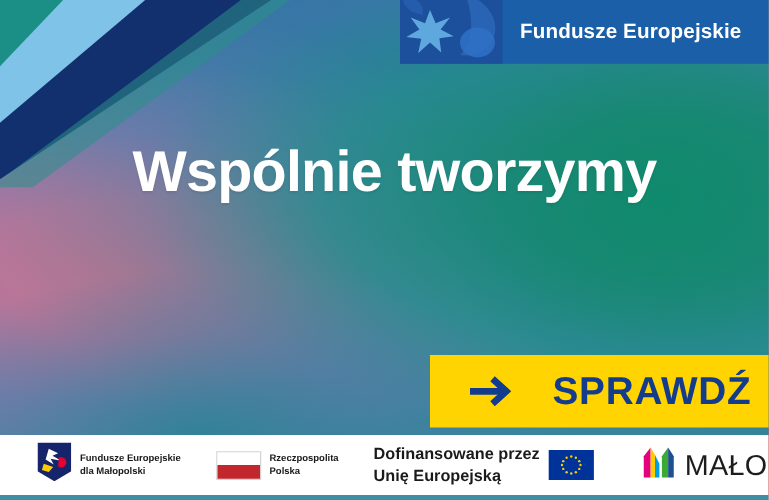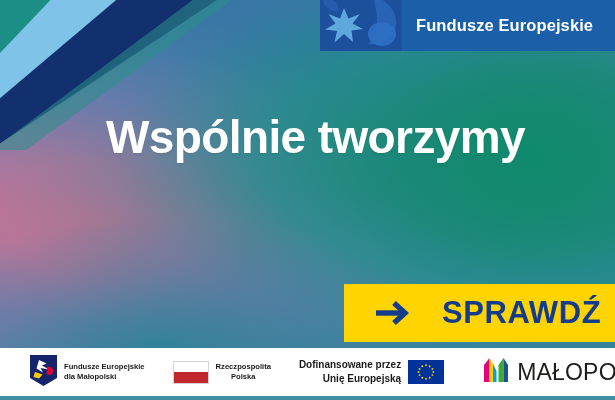--- a/index.html
+++ b/index.html
@@ -96,33 +96,33 @@
     display:flex; align-items:center;
   }
   .logo-block { display:flex; align-items:center; }
 
   #fe-mal-logo { margin-left:30px; }
   #fe-mal-logo .txt {
     margin-left:7px; color:#1a1a1a; font-size:7.6px;
     font-weight:bold; line-height:1.38; white-space:nowrap;
   }
 
-  #pl-logo { margin-left:28px;text-align:center; }
+  #pl-logo { margin-left:28px; }
   .pl-flag { width:36px; height:23px; border:0.5px solid #d4d4d4; }
   .pl-flag .w { height:50%; background:#ffffff; }
   .pl-flag .r { height:50%; background:#c1272d; }
   #pl-logo .txt {
     margin-left:7px; color:#1a1a1a; font-size:7.6px;
     font-weight:bold; line-height:1.38; white-space:nowrap;
   }
 
   #eu-logo { margin-left:28px; }
   #eu-logo .txt {
-    color:#1a1a1a; font-size:10px; font-weight:bold;
-    line-height:1.38; text-align:right; white-space:nowrap; margin-right:7px;
+    color:#1a1a1a; font-size:13px; font-weight:bold;
+    line-height:1.38; text-align:left; white-space:nowrap; margin-right:7px;
   }
   .eu-flag { width:36px; height:24px; background:#003399; }
 
   #divider {
     margin-left:20px; width:1px; height:27px; background:#9a9a9a;
   }
 
   #malopolska-logo { margin-left:18px; display:flex; align-items:center; }
   #malopolska-logo .mal-word {
     margin-left:7px; color:#1d1d1b; font-size:23px;

